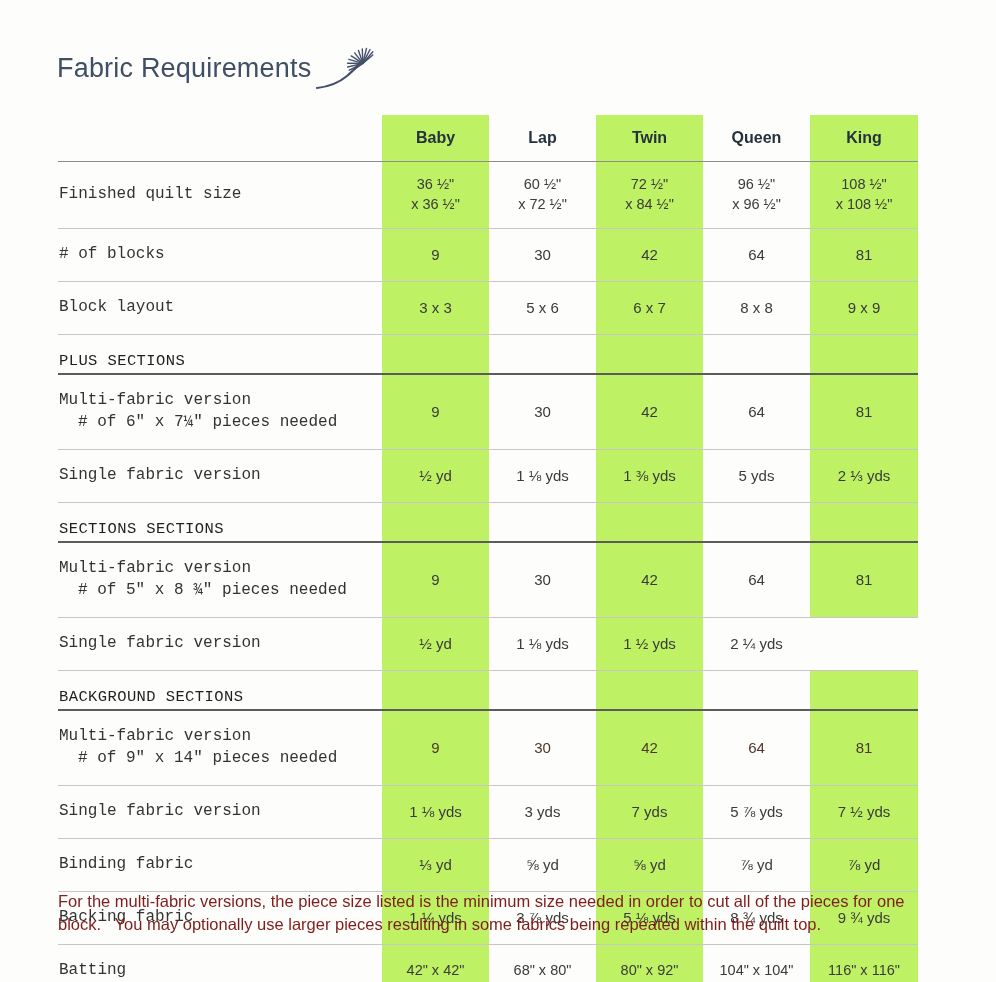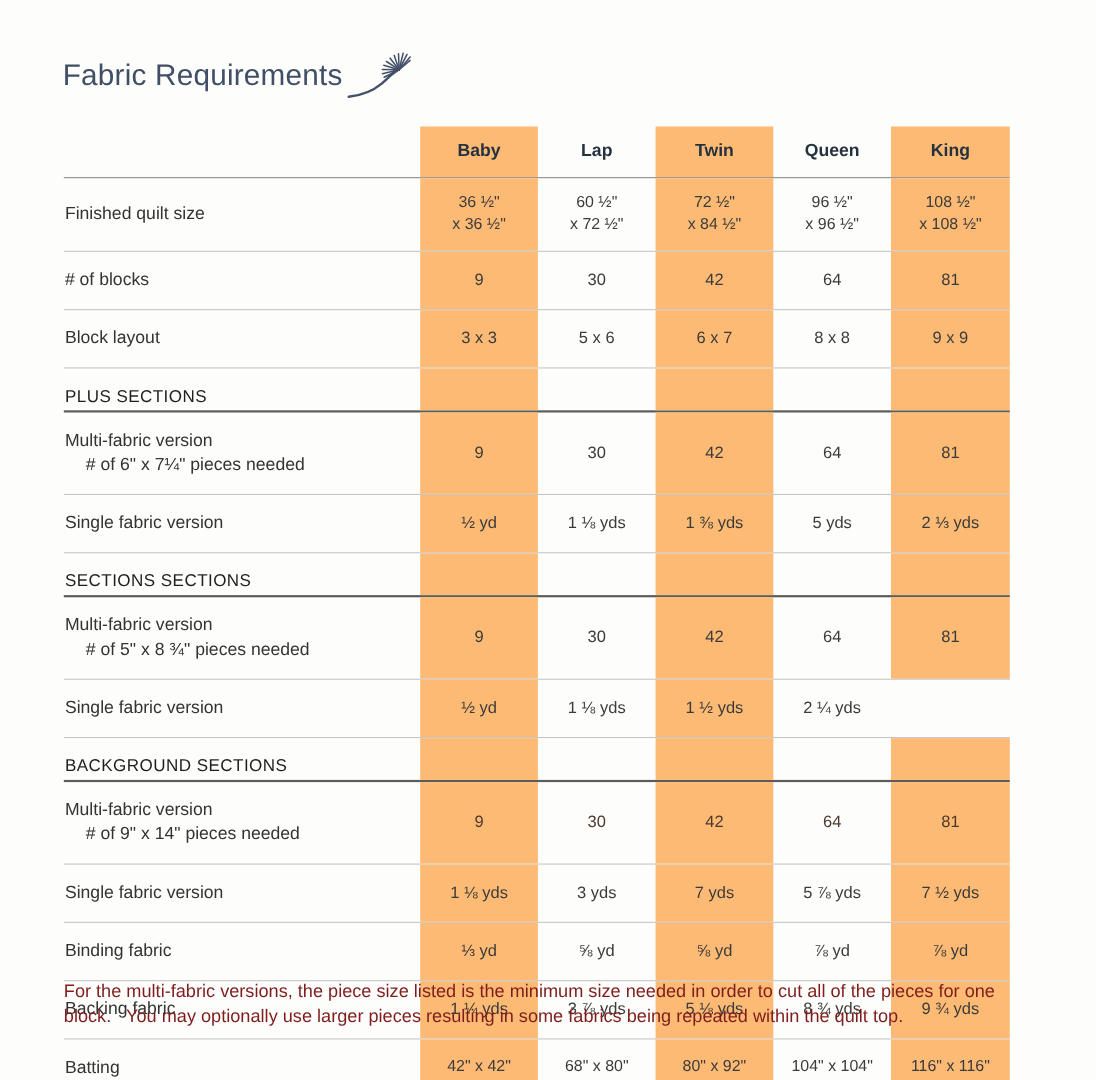--- a/index.html
+++ b/index.html
@@ -34,24 +34,24 @@
     grid-template-columns:324px 107px 107px 107px 107px 108px;
   }
   .cell{
     display:flex;align-items:center;justify-content:center;
     text-align:center;
     font-size:15px;color:#3b3b3b;
     padding:4px 2px;
     white-space:pre-line;
     line-height:1.35;
   }
-  .cell.hl{background:#fdba74;}
+  .cell.hl{background:#bef264;}
   .cell.labelcell{
     justify-content:flex-start;text-align:left;
-    font-size:16px;color:#333;padding-left:1px;
+    font-size:16px;color:#333;padding-left:1px;font-family:Liberation Mono, monospace;
   }
   .labelblock .mainlabel{display:block;}
   .labelblock .sublabel{display:block;padding-left:19px;}
 
   .header-row .cell{
     min-height:42px;
     font-size:16px;font-weight:600;color:#24313e;
     padding:2px;
   }
   .header-row{border-bottom:1px solid #8d8d8d;}

